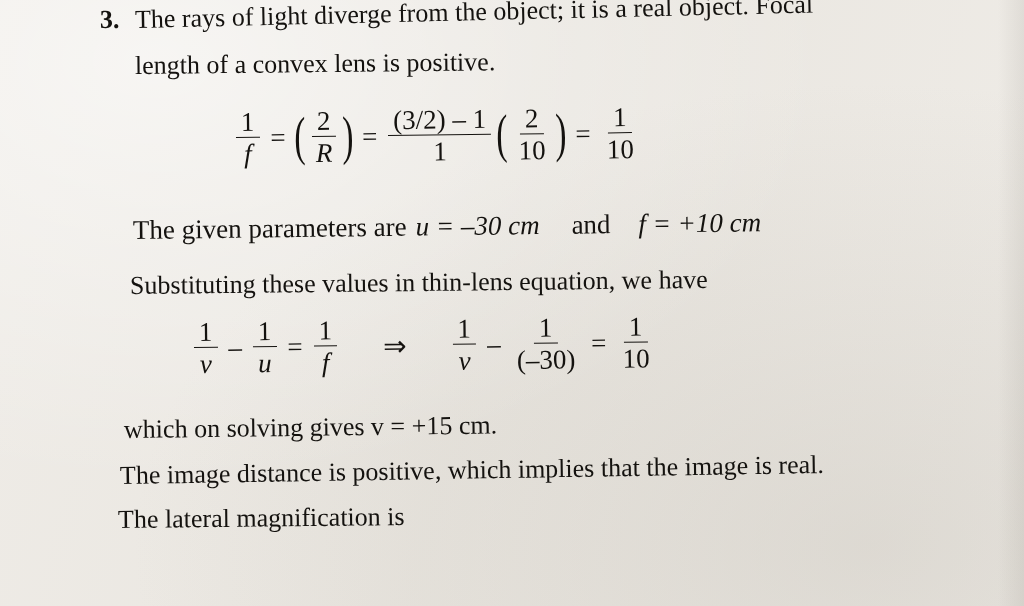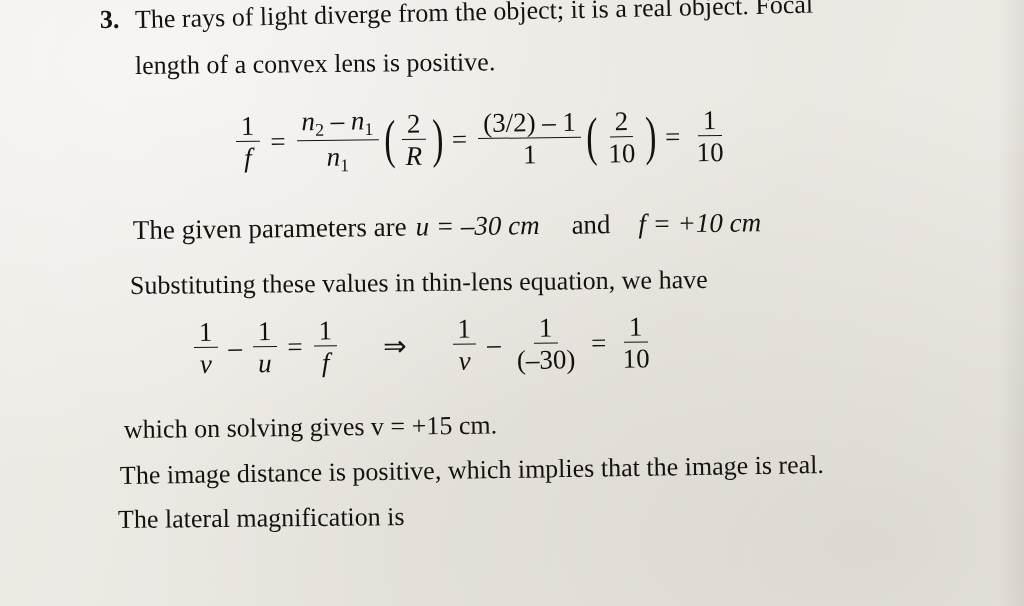--- a/index.html
+++ b/index.html
@@ -107,24 +107,20 @@
   </div>
   <div class="line" style="left:135px; top:6px; transform:rotate(-1.3deg); transform-origin:left center;">The rays of light diverge from the object; it is a real object. Focal</div>
   <div class="line" style="left:135px; top:52px; transform:rotate(-0.6deg); transform-origin:left center;">length of a convex lens is positive.</div>
 
   <div class="eq" style="left:232px; top:108px; transform:rotate(-0.7deg); transform-origin:left center;">
     <span class="frac">
       <span class="num">1</span>
       <span class="den italic">f</span>
     </span>
     <span class="op">=</span>
-    <span class="frac">
-      <span class="num italic">n<span class="sub">2</span> – n<span class="sub">1</span></span>
-      <span class="den italic">n<span class="sub">1</span></span>
-    </span>
     <span class="paren">(</span>
     <span class="frac">
       <span class="num">2</span>
       <span class="den italic">R</span>
     </span>
     <span class="paren">)</span>
     <span class="op">=</span>
     <span class="frac">
       <span class="num">(3/2) – 1</span>
       <span class="den">1</span>

